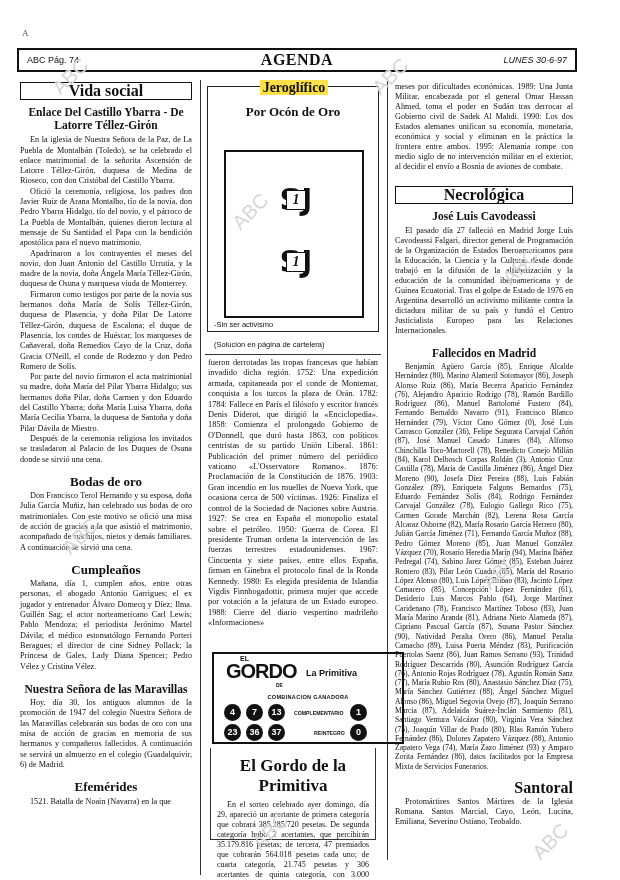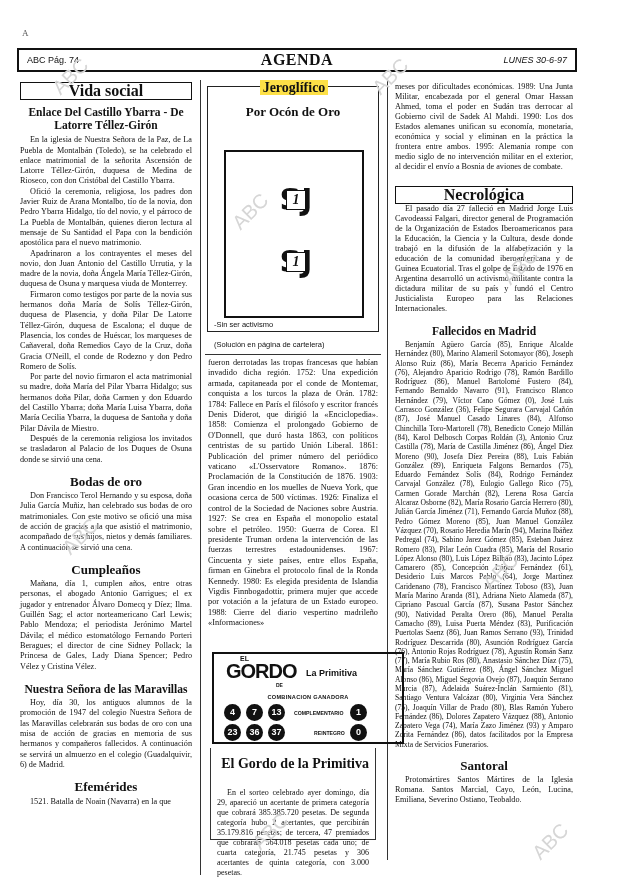--- a/index.html
+++ b/index.html
@@ -29,21 +29,21 @@
 
   .gordo-box { left:212px; top:652px; width:192px; height:92px; border:2px solid #111; box-sizing:border-box; }
   .ball { position:absolute; width:17px; height:17px; border-radius:50%; background:#111; color:#fff; font-family:"Liberation Sans", sans-serif; font-weight:bold; font-size:9px; text-align:center; line-height:17px; }
   .gordo-logo { position:absolute; left:12px; top:6px; font-family:"Liberation Sans", sans-serif; font-weight:bold; font-size:20px; letter-spacing:-1px; }
   .gordo-el { position:absolute; left:26px; top:1px; font-family:"Liberation Sans", sans-serif; font-size:7px; font-weight:bold; }
   .primitiva { position:absolute; left:92px; top:14px; font-family:"Liberation Sans", sans-serif; font-weight:bold; font-size:9px; }
   .combo { position:absolute; left:0; right:0; top:40px; text-align:center; font-family:"Liberation Sans", sans-serif; font-weight:bold; font-size:5.6px; letter-spacing:0.3px; }
   .smalllbl { position:absolute; font-family:"Liberation Sans", sans-serif; font-size:5.2px; font-weight:bold; }
 
   .gordo-article { left:210px; top:748px; width:166px; height:92px; border-left:1px solid #333; border-right:1px solid #333; border-bottom:1px solid #333; box-sizing:border-box; padding:0 6px; }
-  .gordo-article h2 { margin:8px 0 16px 0; text-align:right; font-size:14px; font-weight:bold; }
+  .gordo-article h2 { margin:8px 0 4px 0; text-align:center; font-size:17px; font-weight:bold; }
   .gordo-article p { margin:0; font-size:8px; line-height:10px; text-align:justify; text-indent:10px; }
 
   .wm { position:absolute; font-family:"Liberation Sans", sans-serif; font-size:20px; color:#d6d6d6; transform:rotate(-45deg); }
 </style>
 </head>
 <body>
 
 <div class="abs corner-mark">A</div>
 
 <div class="abs header-bar">
@@ -118,24 +118,25 @@
 </div>
 
 <div class="abs gordo-article">
   <h2>El Gordo de la Primitiva</h2>
   <p>En el sorteo celebrado ayer domingo, día 29, apareció un acertante de primera categoría que cobrará 385.385.720 pesetas. De segunda categoría hubo 2 acertantes, que percibirán 35.179.816 pesetas; de tercera, 47 premiados que cobrarán 564.018 pesetas cada uno; de cuarta categoría, 21.745 pesetas y 306 acertantes de quinta categoría, con 3.000 pesetas.</p>
 </div>
 
 <div class="col" style="left:395px; top:82px; width:178px; font-size:8.2px; line-height:10px;">
   <p style="text-indent:0;">meses por dificultades económicas. 1989: Una Junta Militar, encabezada por el general Omar Hassan Ahmed, toma el poder en Sudán tras derrocar al Gobierno civil de Sadek Al Mahdi. 1990: Los dos Estados alemanes unifican su economía, monetaria, económica y social y eliminan en la práctica la frontera entre ambos. 1995: Alemania rompe con medio siglo de no intervención militar en el exterior, al decidir el envío a Bosnia de aviones de combate.</p>
   <div class="boxhead" style="margin-top:14px;">Necrológica</div>
+  <div class="subhead">José Luis Cavodeassi</div>
   <p>El pasado día 27 falleció en Madrid Jorge Luis Cavodeassi Falgari, director general de Programación de la Organización de Estados Iberoamericanos para la Educación, la Ciencia y la Cultura, desde donde trabajó en la difusión de la alfabetización y la educación de la comunidad iberoamericana y de Guinea Ecuatorial. Tras el golpe de Estado de 1976 en Argentina desarrolló un activismo militante contra la dictadura militar de su país y fundó el Centro Justicialista Europeo para las Relaciones Internacionales.</p>
   <div class="secthead" style="font-size:11.5px;">Fallecidos en Madrid</div>
   <p style="font-size:7.6px; line-height:9.3px;">Benjamín Agüero García (85), Enrique Alcalde Hernández (80), Marino Alameril Sotomayor (86), Joseph Alonso Ruiz (86), María Becerra Aparicio Fernández (76), Alejandro Aparicio Rodrigo (78), Ramón Bardillo Rodríguez (86), Manuel Bartolomé Fustero (84), Fernando Bernaldo Navarro (91), Francisco Blanco Hernández (79), Víctor Cano Gómez (0), José Luis Carrasco González (36), Felipe Segurara Carvajal Cañón (87), José Manuel Casado Linares (84), Alfonso Chinchilla Toro-Martorell (78), Benedicto Conejo Millán (84), Karol Delbosch Corpas Roldán (3), Antonio Cruz Castilla (78), María de Castilla Jiménez (86), Ángel Díez Moreno (90), Josefa Díez Pereira (88), Luis Fabián González (89), Enriqueta Falgons Bernardos (75), Eduardo Fernández Solís (84), Rodrigo Fernández Carvajal González (78), Eulogio Gallego Rico (75), Carmen Gorade Marchán (82), Lerena Rosa García Alcaraz Osborne (82), María Rosario García Herrero (80), Julián García Jiménez (71), Fernando García Muñoz (88), Pedro Gómez Moreno (85), Juan Manuel González Vázquez (70), Rosario Heredia Marín (94), Marina Ibáñez Pedregal (74), Sabino Jarez Gómez (85), Esteban Juárez Romero (83), Pilar León Cuadra (85), María del Rosario López Alonso (80), Luis López Bilbao (83), Jacinto López Camarero (85), Concepción López Fernández (61), Desiderio Luis Marcos Pablo (64), Jorge Martínez Caridenano (78), Francisco Martínez Toboso (83), Juan María Marino Aranda (81), Adriana Nieto Alameda (87), Cipriano Pascual García (87), Susana Pastor Sánchez (90), Natividad Peralta Orero (86), Manuel Peralta Camacho (89), Luisa Puerta Méndez (83), Purificación Puertolas Saenz (86), Juan Ramos Serrano (93), Trinidad Rodríguez Descarrida (80), Asunción Rodríguez García (76), Antonio Rojas Rodríguez (78), Agustín Román Sanz (77), María Rubio Ros (80), Anastasio Sánchez Díaz (75), María Sánchez Gutiérrez (88), Ángel Sánchez Miguel Alonso (86), Miguel Segovia Ovejo (87), Joaquín Serrano Murcia (87), Adelaida Suárez-Inclán Sarmiento (81), Santiago Ventura Valcázar (80), Virginia Vera Sánchez (75), Joaquín Villar de Prado (80), Blas Ramón Yubero Fernández (86), Dolores Zapatero Vázquez (88), Antonio Zapatero Vega (74), María Zazo Jiménez (93) y Amparo Zorita Fernández (86), datos facilitados por la Empresa Mixta de Servicios Funerarios.</p>
-  <div class="secthead" style="font-size:13px;">Santoral</div>
+  <div class="secthead" style="font-size:16px;text-align:right;">Santoral</div>
   <p>Protomártires Santos Mártires de la Iglesia Romana. Santos Marcial, Cayo, León, Lucina, Emiliana, Severino Ostiano, Teobaldo.</p>
 </div>
 
 <div class="wm" style="left:50px; top:65px;">ABC</div>
 <div class="wm" style="left:370px; top:65px;">ABC</div>
 <div class="wm" style="left:230px; top:200px;">ABC</div>
 <div class="wm" style="left:500px; top:255px;">ABC</div>
 <div class="wm" style="left:60px; top:525px;">ABC</div>
 <div class="wm" style="left:480px; top:560px;">ABC</div>
 <div class="wm" style="left:250px; top:820px;">ABC</div>

